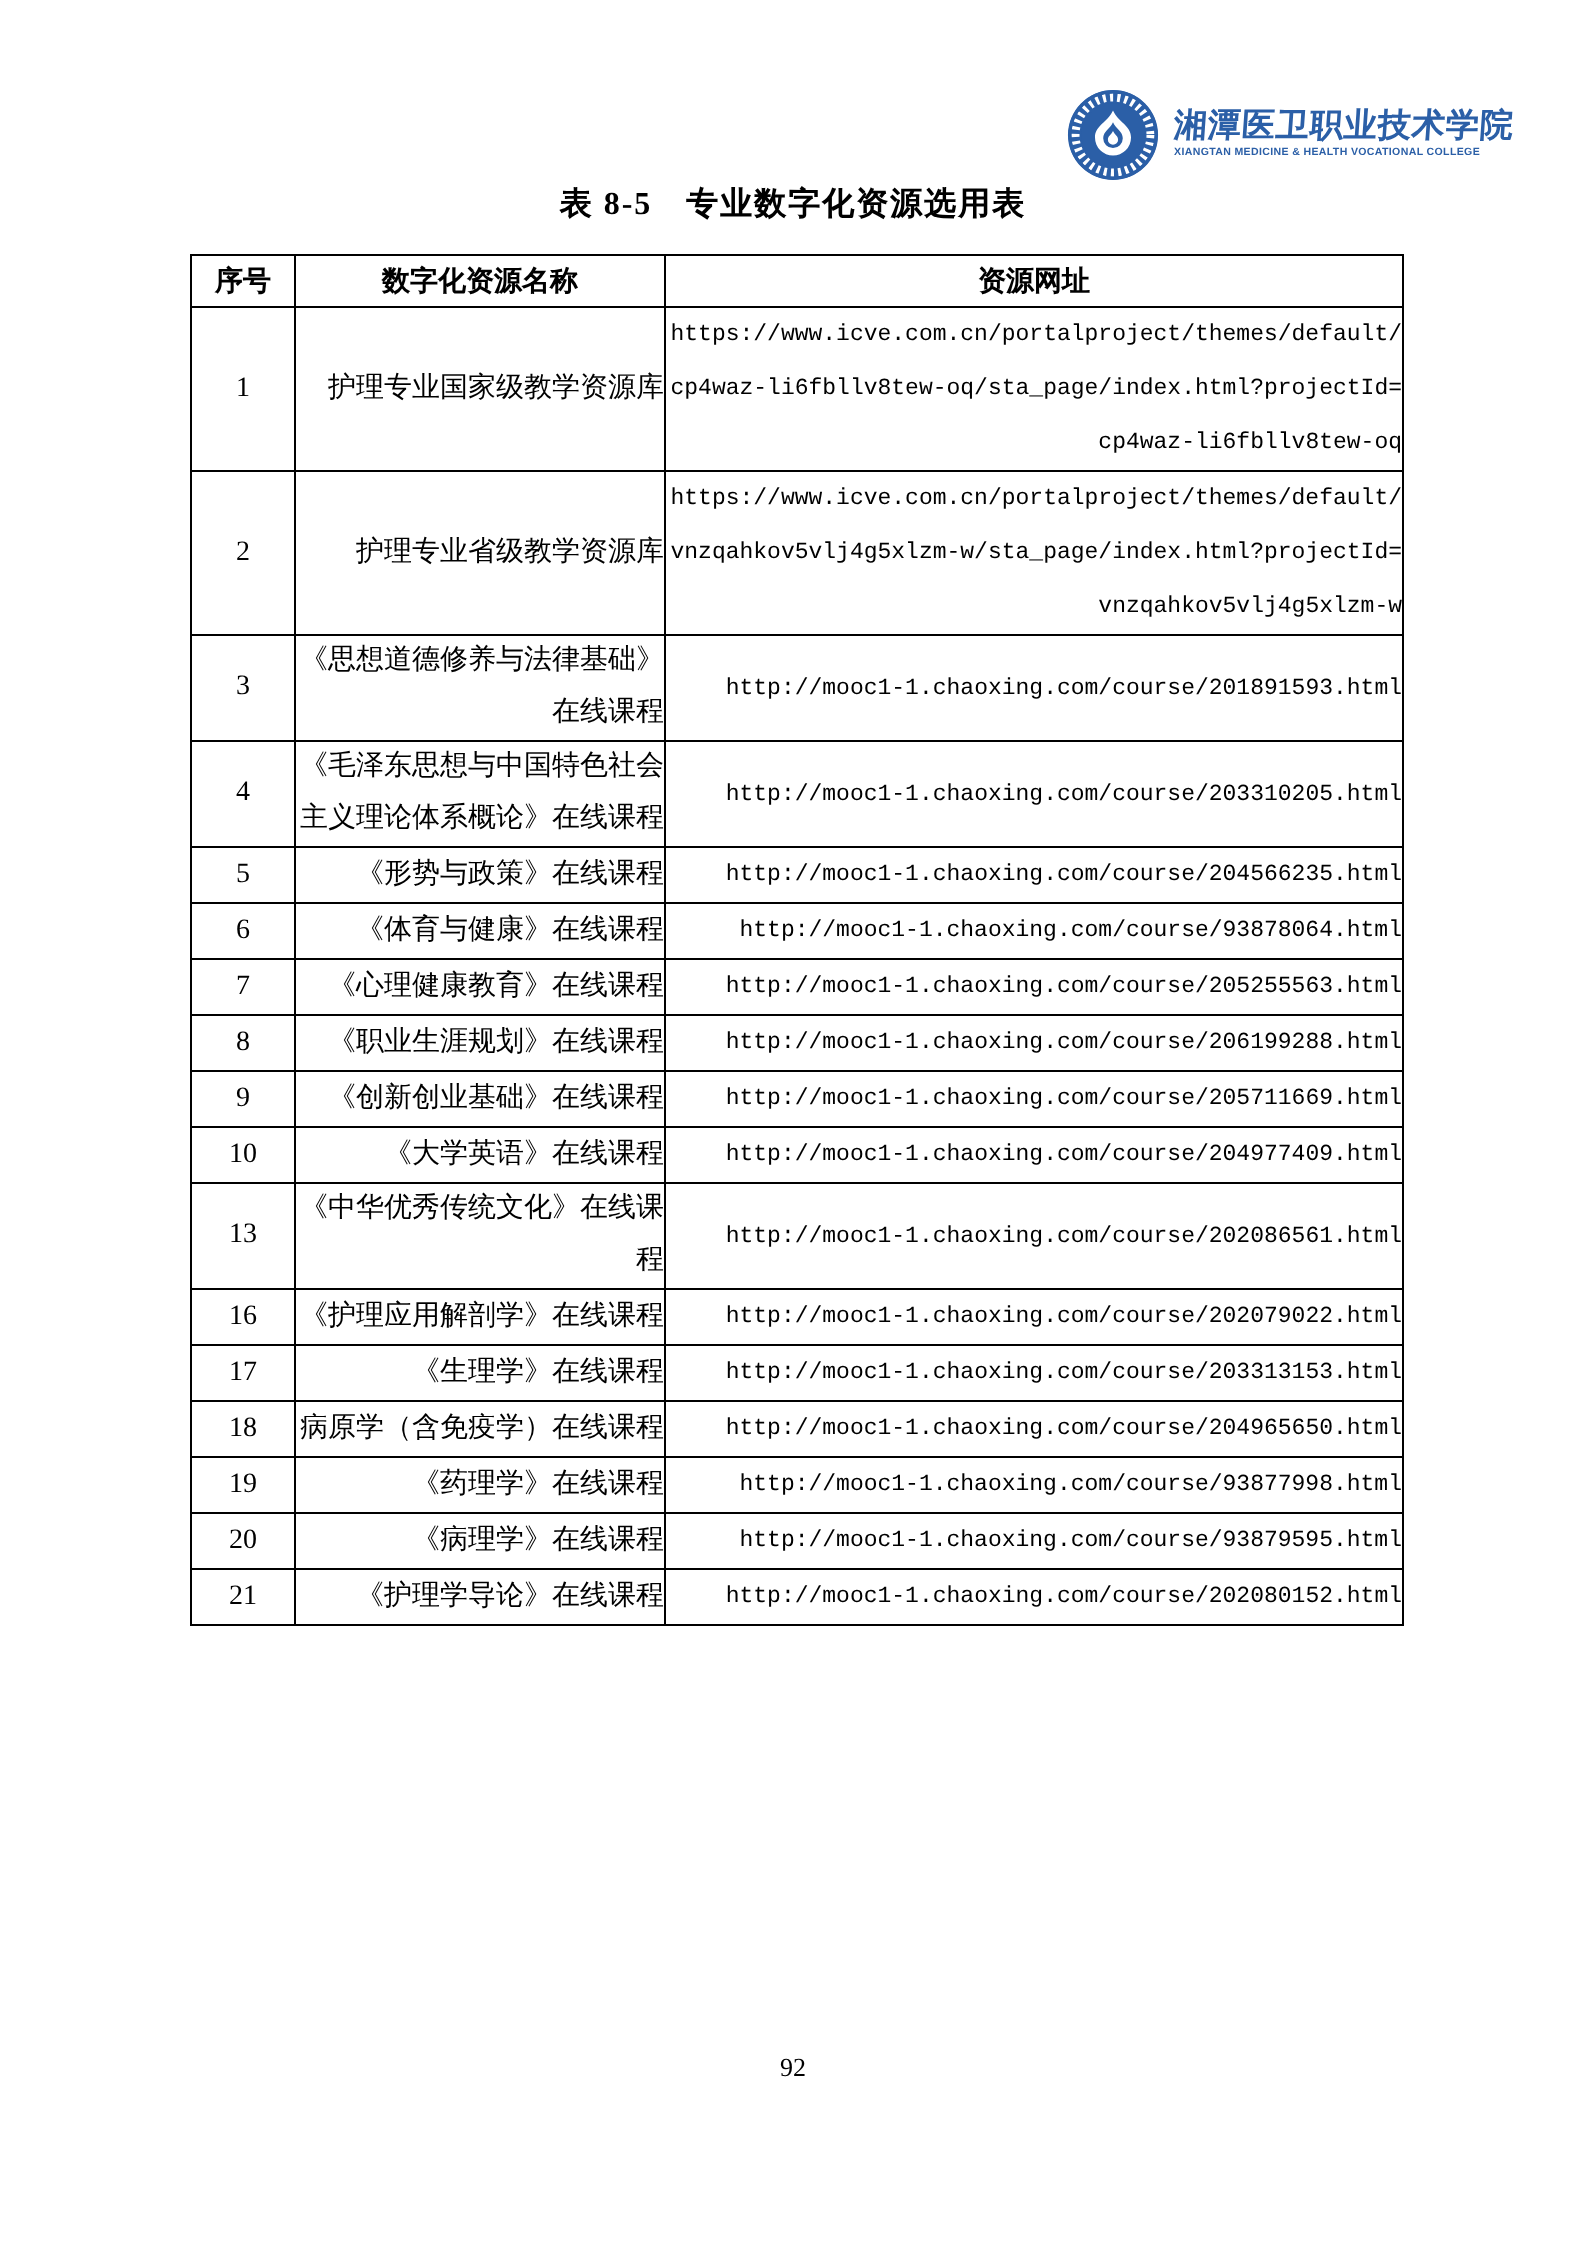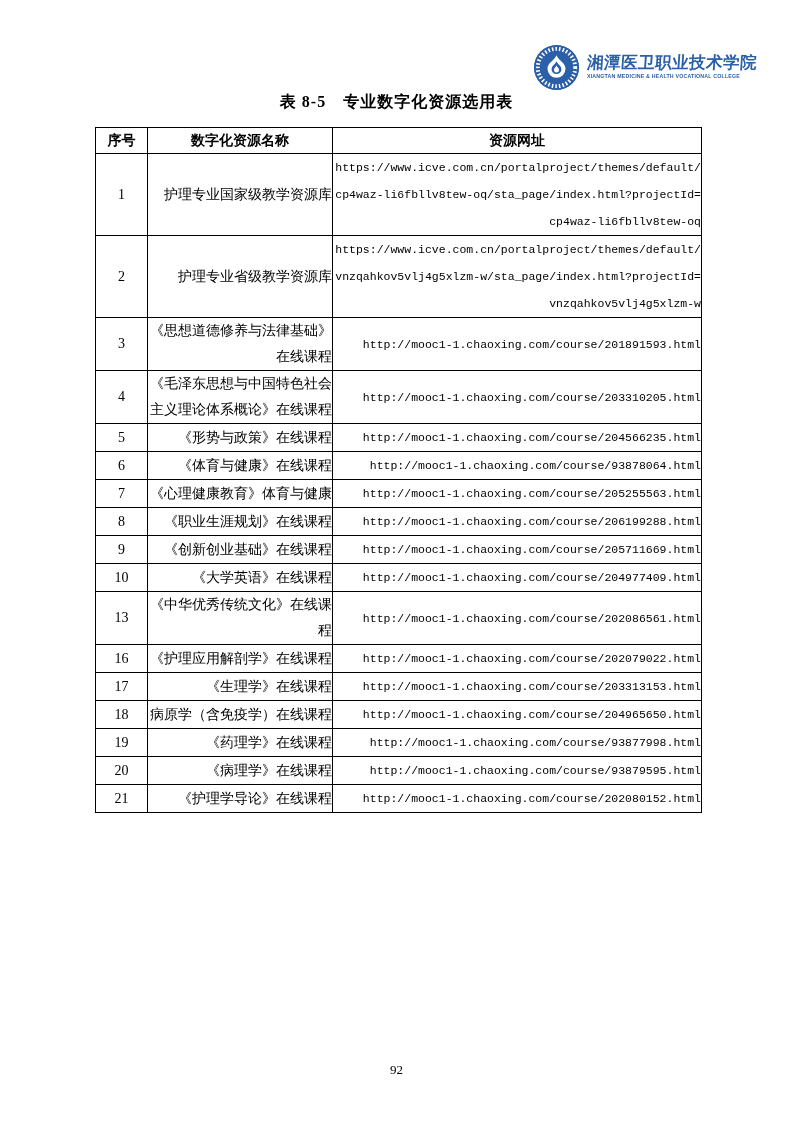--- a/index.html
+++ b/index.html
@@ -63,21 +63,21 @@
     text-align:right;
   }
   td.url{
     font-family:"Liberation Mono","DejaVu Sans Mono",monospace;
     font-size:11.5px;line-height:27px;padding:1px 8px;
     word-break:break-all;text-align:right;
   }
   
   .page-number{
     position:absolute;top:1026px;left:0;width:100%;
-    text-align:center;font-size:13px;margin-top:36px;
+    text-align:center;font-size:13px;
   }
 </style>
 </head>
 <body>
 
 <div class="page">
 
   <div class="logo">
     <svg class="emblem" viewBox="0 0 48 48">
       <circle cx="24" cy="24" r="23" fill="#2b5fa7"></circle>
@@ -135,21 +135,21 @@
           <td class="name">《形势与政策》在线课程</td>
           <td class="url">http://mooc1-1.chaoxing.com/course/204566235.html</td>
         </tr>
         <tr>
           <td class="no">6</td>
           <td class="name">《体育与健康》在线课程</td>
           <td class="url">http://mooc1-1.chaoxing.com/course/93878064.html</td>
         </tr>
         <tr>
           <td class="no">7</td>
-          <td class="name">《心理健康教育》体育与健康</td>
+          <td class="name">《心理健康教育》在线课程</td>
           <td class="url">http://mooc1-1.chaoxing.com/course/205255563.html</td>
         </tr>
         <tr>
           <td class="no">8</td>
           <td class="name">《职业生涯规划》在线课程</td>
           <td class="url">http://mooc1-1.chaoxing.com/course/206199288.html</td>
         </tr>
         <tr>
           <td class="no">9</td>
           <td class="name">《创新创业基础》在线课程</td>

